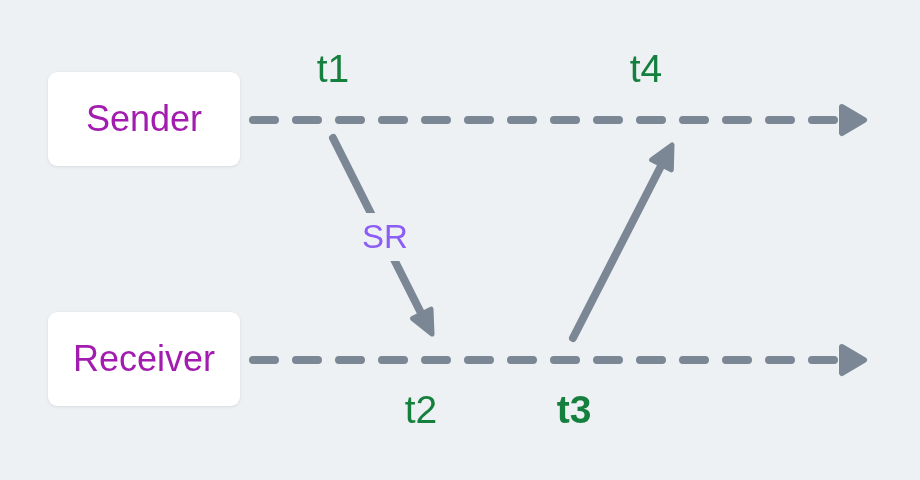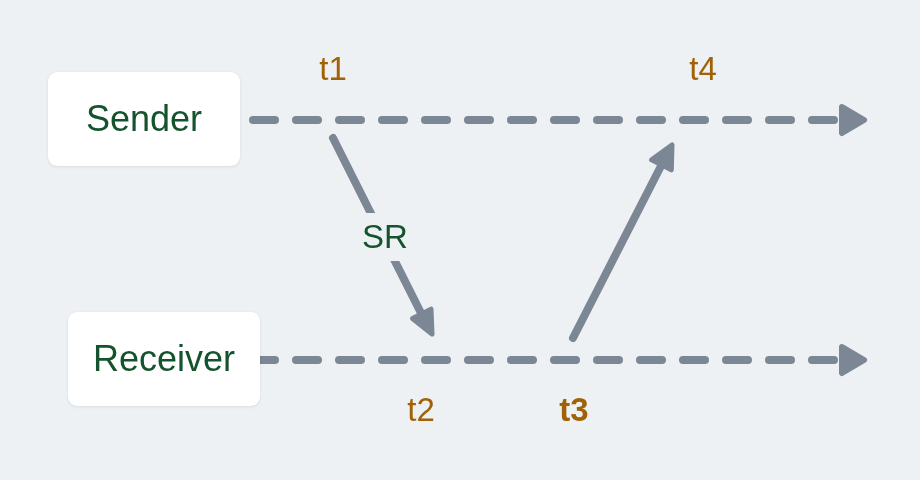--- a/index.html
+++ b/index.html
@@ -52,42 +52,42 @@
     left: 48px;
     width: 192px;
     height: 94px;
     background: #ffffff;
     border-radius: 9px;
     box-shadow: 0 1px 3px rgba(31,45,61,0.10), 0 0 1px rgba(31,45,61,0.08);
     display: flex;
     align-items: center;
     justify-content: center;
     font-size: 36px;
-    color: #14532d;
+    color: #a21caf;
   }
   .actor-box.sender { top: 72px; }
-  .actor-box.receiver { top: 312px; margin-left: 20px; }
+  .actor-box.receiver { top: 312px; }
   .time-label {
     position: absolute;
     transform: translateX(-50%);
-    font-size: 33px;
+    font-size: 39px;
     line-height: 36px;
-    color: #a16207;
+    color: #15803d;
     white-space: nowrap;
   }
   .time-label.t1 { left: 333px; top: 51px; }
-  .time-label.t4 { left: 703px; top: 51px; }
+  .time-label.t4 { left: 646px; top: 51px; }
   .time-label.t2 { left: 421px; top: 392px; }
   .time-label.t3 { left: 574px; top: 392px; font-weight: bold; }
   .msg-label {
     position: absolute;
     transform: translate(-50%, -50%);
     font-size: 33px;
     line-height: 36px;
-    color: #14532d;
+    color: #8b5cf6;
     background: #eef1f4;
     padding: 6px 9px;
     white-space: nowrap;
   }
   .msg-label.sr { left: 385px; top: 237px; }
   .msg-label.rr { left: 625px; top: 237px; }
 </style>
 </head>
 <body>
 

